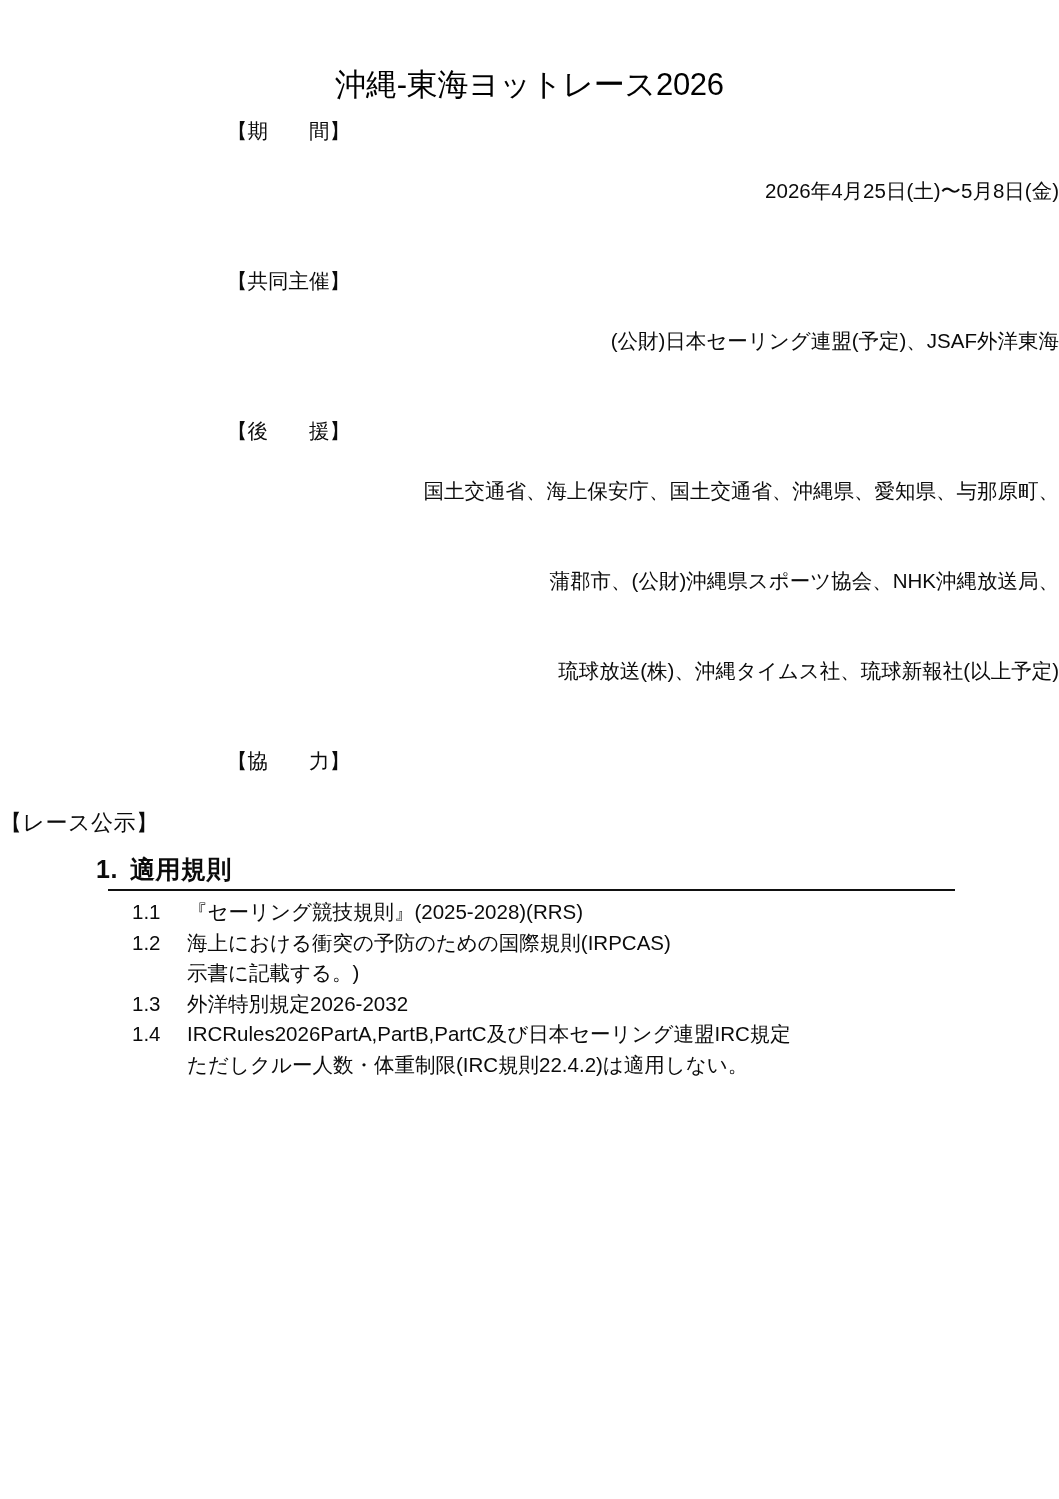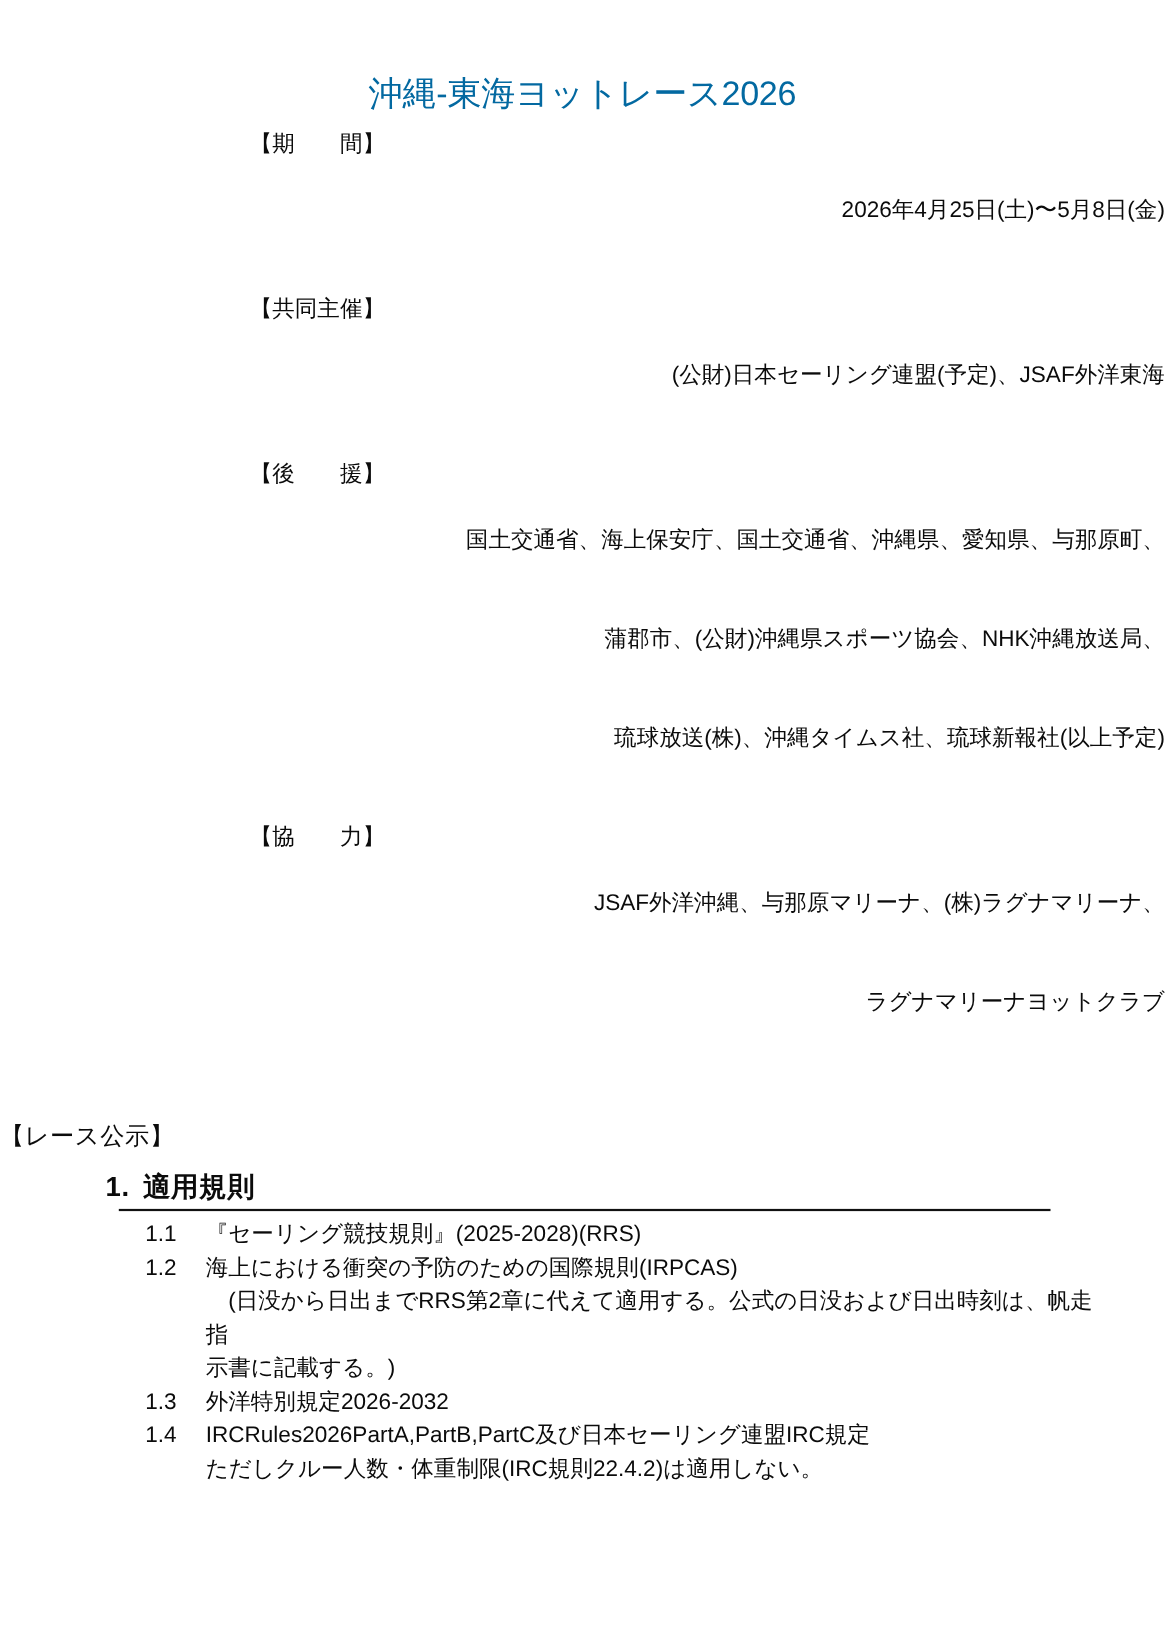--- a/index.html
+++ b/index.html
@@ -26,21 +26,21 @@
 
   
   .doc-title {
     text-align: center;
     font-size: 31px;
     line-height: 1.1;
     letter-spacing: -0.3px;
     margin: 0;
     padding-top: 68px;
     font-weight: 400;
-    color: #0369a1;
+    color: #000000;
   }
 
   
   .info-block {
     margin-top: 14px;
     padding-left: 213px;
     font-size: 20.5px;
     line-height: 30px;
     text-align: right;
   }
@@ -147,24 +147,20 @@
       <div class="info-label">【後　　援】</div>
       <div class="info-value">
         <span class="cont">国土交通省、海上保安庁、国土交通省、沖縄県、愛知県、与那原町、</span>
         <span class="cont">蒲郡市、(公財)沖縄県スポーツ協会、NHK沖縄放送局、</span>
         <span class="cont">琉球放送(株)、沖縄タイムス社、琉球新報社(以上予定)</span>
       </div>
     </div>
 
     <div class="info-row">
       <div class="info-label">【協　　力】</div>
-      <div class="info-value">
-        <span class="cont">JSAF外洋沖縄、与那原マリーナ、(株)ラグナマリーナ、</span>
-        <span class="cont">ラグナマリーナヨットクラブ</span>
-      </div>
     </div>
 
   </div>
 
   <h2 class="notice-heading">【レース公示】</h2>
 
   <div class="section">
     <h3 class="section-heading">
       <span class="num">1.</span><span>適用規則</span>
     </h3>
@@ -176,21 +172,20 @@
         <div class="clause-num">1.1</div>
         <div class="clause-body">
           <span class="line">『セーリング競技規則』(2025-2028)(RRS)</span>
         </div>
       </div>
 
       <div class="clause">
         <div class="clause-num">1.2</div>
         <div class="clause-body">
           <span class="line">海上における衝突の予防のための国際規則(IRPCAS)</span>
-          <span class="line">　(日没から日出までRRS第2章に代えて適用する。公式の日没および日出時刻は、帆走指</span>
           <span class="line">示書に記載する。)</span>
         </div>
       </div>
 
       <div class="clause">
         <div class="clause-num">1.3</div>
         <div class="clause-body">
           <span class="line">外洋特別規定2026-2032</span>
         </div>
       </div>

